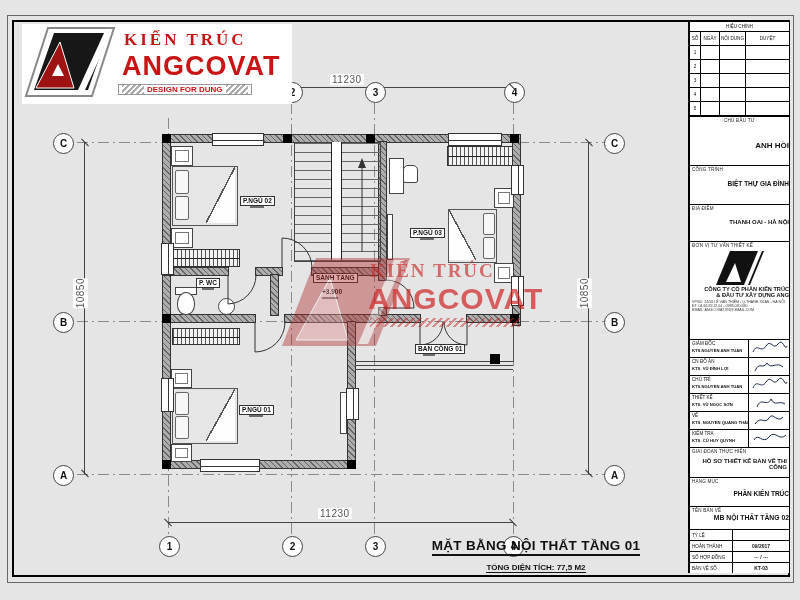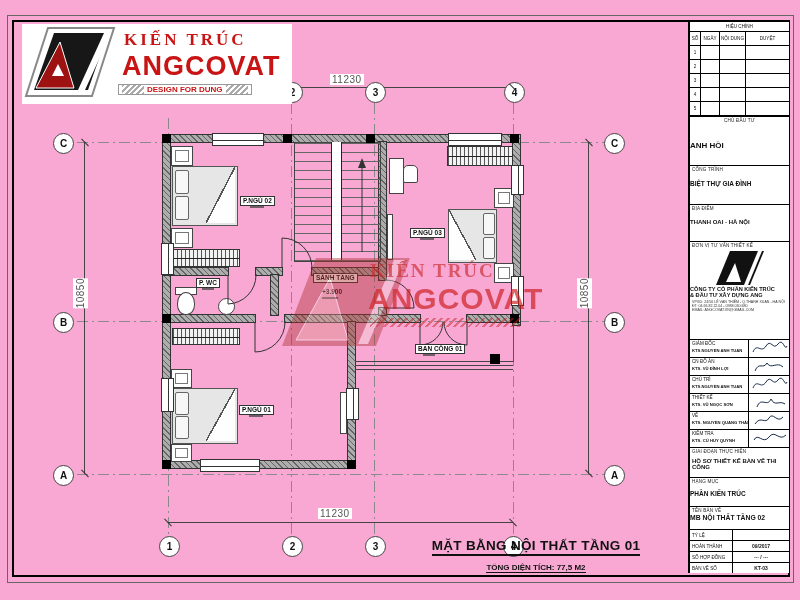--- a/index.html
+++ b/index.html
@@ -1,16 +1,16 @@
 <!DOCTYPE html>
 <html><head>
 <meta charset="utf-8">
 <style>
   html,body{margin:0;padding:0;background:#fff;}
-  #page{position:relative;width:800px;height:600px;background:#f9a8d4;overflow:hidden;
+  #page{position:relative;width:800px;height:600px;background:#e5e5e5;overflow:hidden;
         font-family:"Liberation Sans","DejaVu Sans",sans-serif;color:#111;text-decoration:underline;}
   .abs{position:absolute;}
   
   .b-outer{left:7px;top:15px;width:785px;height:566px;border:1px solid #666;}
   .b-inner{left:12px;top:20px;width:774px;height:553px;border:2px solid #000;}
   
   .gl-h{height:1px;background:repeating-linear-gradient(90deg,#8a8a8a 0 11px,transparent 11px 15px,#8a8a8a 15px 17px,transparent 17px 21px);z-index:1;}
   .gl-v{width:1px;background:repeating-linear-gradient(180deg,#8a8a8a 0 11px,transparent 11px 15px,#8a8a8a 15px 17px,transparent 17px 21px);z-index:1;}
   
   .bub{width:19px;height:19px;border:1.2px solid #444;border-radius:50%;background:#fff;
@@ -60,21 +60,21 @@
   .wm-kt{font-family:"Liberation Serif","DejaVu Serif",serif;font-weight:bold;font-size:19px;letter-spacing:2px;color:rgba(200,40,40,.75);}
   .wm-ang{font-weight:bold;font-size:30px;letter-spacing:1px;color:rgba(205,30,30,.8);}
   .wm-bar{height:9px;background:repeating-linear-gradient(135deg,rgba(200,30,30,.55) 0 2px,transparent 2px 5px);}
   
   .ptitle{font-weight:bold;font-size:13.5px;letter-spacing:.3px;border-bottom:2.5px solid #111;padding-bottom:1px;display:inline-block;}
   .psub{font-weight:bold;font-size:8px;border-bottom:1.5px solid #111;display:inline-block;margin-top:3px;}
   
   .tblock{left:688px;top:22px;width:99px;height:551px;border-left:2px solid #000;background:#fff;z-index:5;display:flex;flex-direction:column;font-size:5px;}
   .tb-sec{border-bottom:1px solid #000;position:relative;flex:0 0 auto;}
   .tb-lab{font-size:4.6px;color:#222;padding:1px 2px 0 2px;letter-spacing:.2px;}
-  .tb-val{font-weight:bold;text-align:left;}
+  .tb-val{font-weight:bold;text-align:right;}
   .rev{display:grid;grid-template-columns:11px 19px 26px 1fr;}
   .rev > div{border-right:1px solid #000;border-bottom:1px solid #000;height:13px;display:flex;align-items:center;justify-content:center;font-size:4.6px;}
   .rev > div:nth-child(4n){border-right:none;}
   .revhead{height:9px;display:flex;align-items:center;justify-content:center;font-size:4.6px;border-bottom:1px solid #000;}
   .sig{display:flex;border-bottom:1px solid #000;height:17px;}
   .sig .who{width:57px;border-right:1px solid #000;padding:1px 0 0 2px;}
   .sig .who .role{font-size:4.6px;}
   .sig .who .nm{font-size:4.2px;font-weight:bold;margin-top:2px;white-space:nowrap;}
   .meta-row{display:flex;border-bottom:1px solid #000;height:11px;align-items:center;}
   .meta-row .ml{width:40px;border-right:1px solid #000;padding-left:2px;font-size:4.6px;height:100%;display:flex;align-items:center;}

